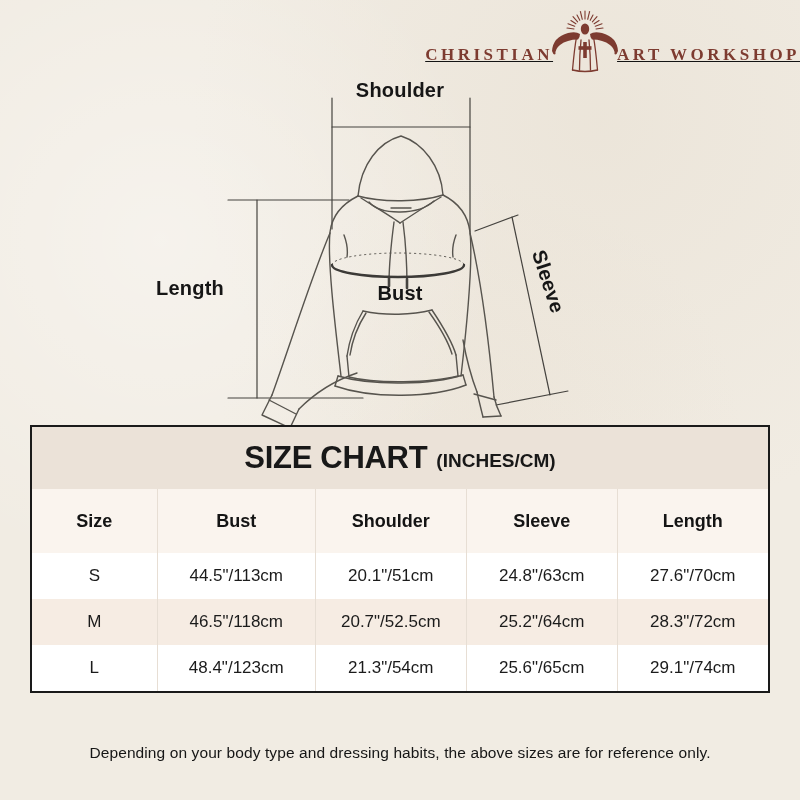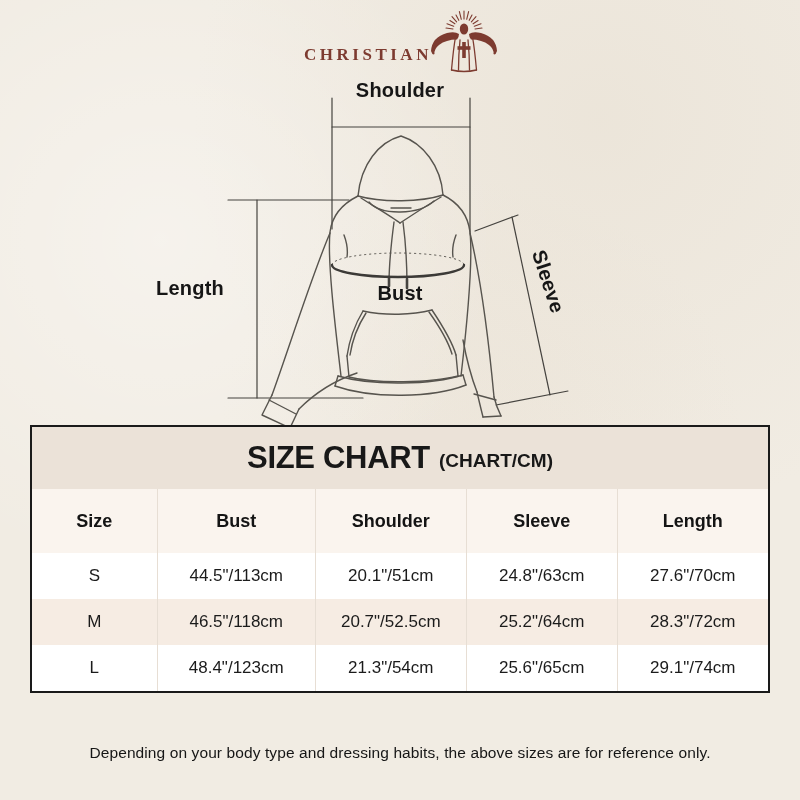--- a/index.html
+++ b/index.html
@@ -12,21 +12,21 @@
       radial-gradient(circle at 20% 30%, rgba(255,255,255,.35), transparent 40%),
       radial-gradient(circle at 75% 15%, rgba(226,216,200,.35), transparent 45%),
       radial-gradient(circle at 60% 55%, rgba(233,224,210,.4), transparent 40%);
     overflow:hidden;
     color:#141414;
   }
 
   
   .brand-row{
     position:absolute; top:8px; left:0; width:800px; height:68px;
-    display:flex; justify-content:center; align-items:center;
+    display:flex; justify-content:flex-end; align-items:center;text-decoration:underline;
   }
   .brand-text{
     font-family:"Liberation Serif", serif;
     font-weight:700; font-size:17px; letter-spacing:3.5px;
     color:#7d3b30; position:relative; top:13px; white-space:nowrap;
   }
   .brand-icon{ margin:0 -10px; position:relative; top:0; }
 
   
   .diagram{ position:absolute; left:160px; top:85px; width:480px; height:340px; }
@@ -97,20 +97,21 @@
         <path d="M33.5 31 C31.5 42 30.5 53 29.5 64"></path>
         <path d="M50.5 31 C52.5 42 53.5 53 54.5 64"></path>
         <path d="M38 34 C37 44 36.5 54 36.5 64"></path>
         <path d="M46 34 C47 44 47.5 54 47.5 64"></path>
         <path d="M29.5 64 Q42 67 54.5 64"></path>
       </g>
       <rect x="40.2" y="36" width="3.6" height="16" fill="#7d3b30"></rect>
       <rect x="35.5" y="40.2" width="13" height="3.6" fill="#7d3b30"></rect>
     </svg>
   </span>
+  <span class="brand-text">ART WORKSHOP</span>
 </div>
 
 <div class="diagram">
   <svg width="480" height="340" viewBox="0 0 480 340" fill="none">
 
     <g stroke="#45433f" stroke-width="1.2" stroke-linecap="round">
       <path d="M172 13 V144"></path>
       <path d="M310 13 V147"></path>
       <path d="M172 42 H310"></path>
       <path d="M97 115 V313"></path>
@@ -168,21 +169,21 @@
   </svg>
 </div>
 <div class="dg-label lbl-shoulder">Shoulder</div>
 <div class="dg-label lbl-length">Length</div>
 <div class="dg-label lbl-bust">Bust</div>
 <div class="dg-label lbl-sleeve">Sleeve</div>
 
 <div class="chart-panel">
   <div class="chart-title-band">
     <span class="chart-title">SIZE CHART</span>
-    <span class="chart-subtitle">(CHART/CM)</span>
+    <span class="chart-subtitle">(INCHES/CM)</span>
   </div>
   <table class="size-table">
     <colgroup>
       <col style="width:17%">
         <col style="width:21.5%">
         <col style="width:20.5%">
         <col style="width:20.5%">
         <col style="width:20.5%">
     </colgroup>
     <thead>

